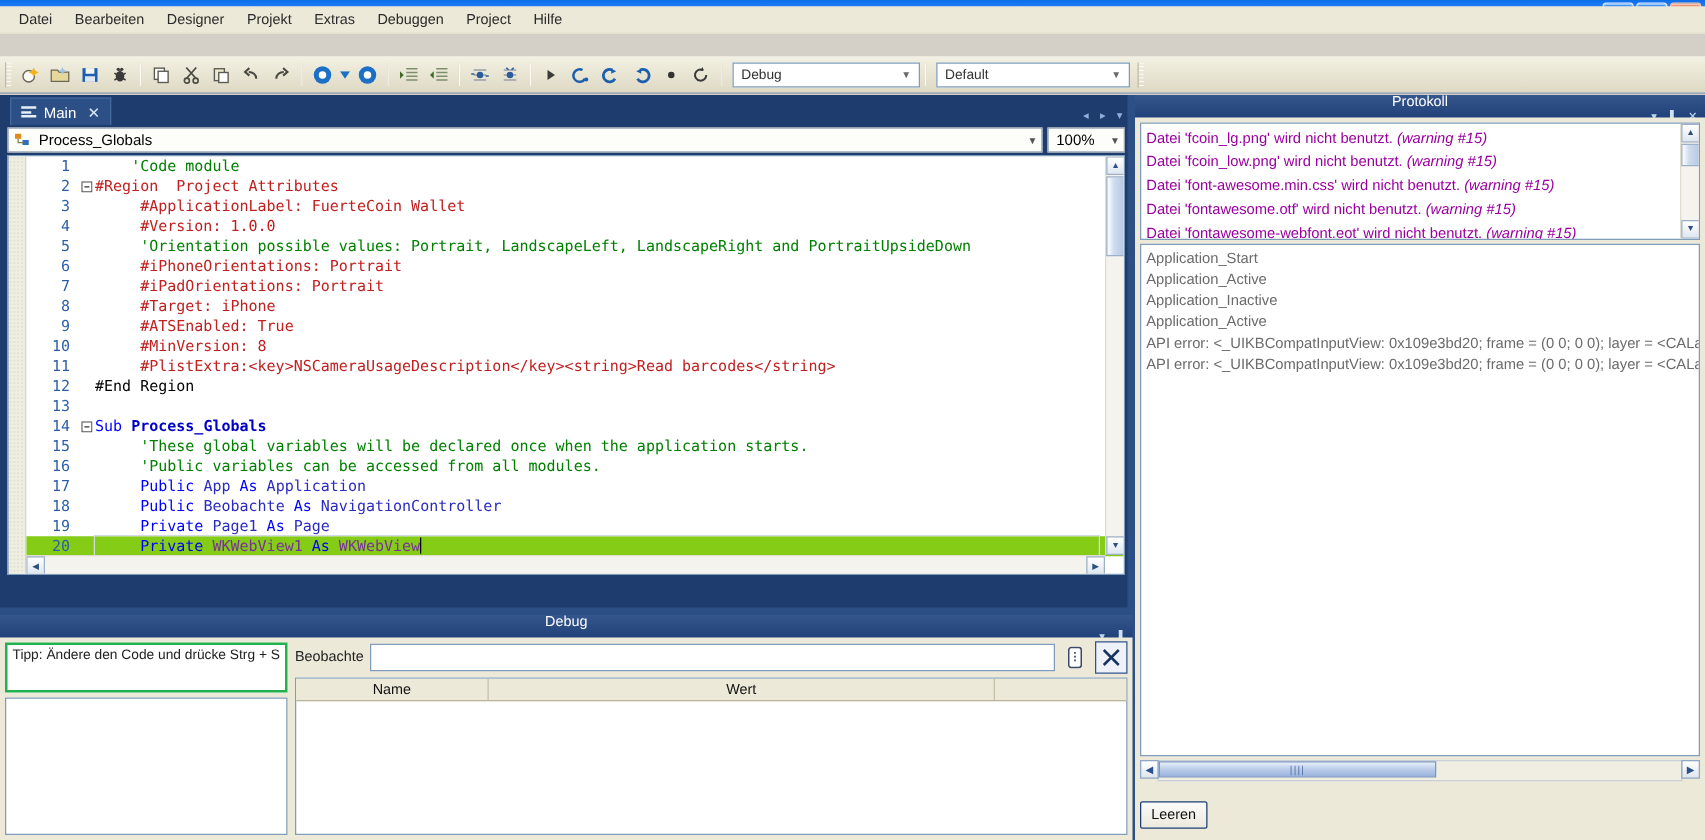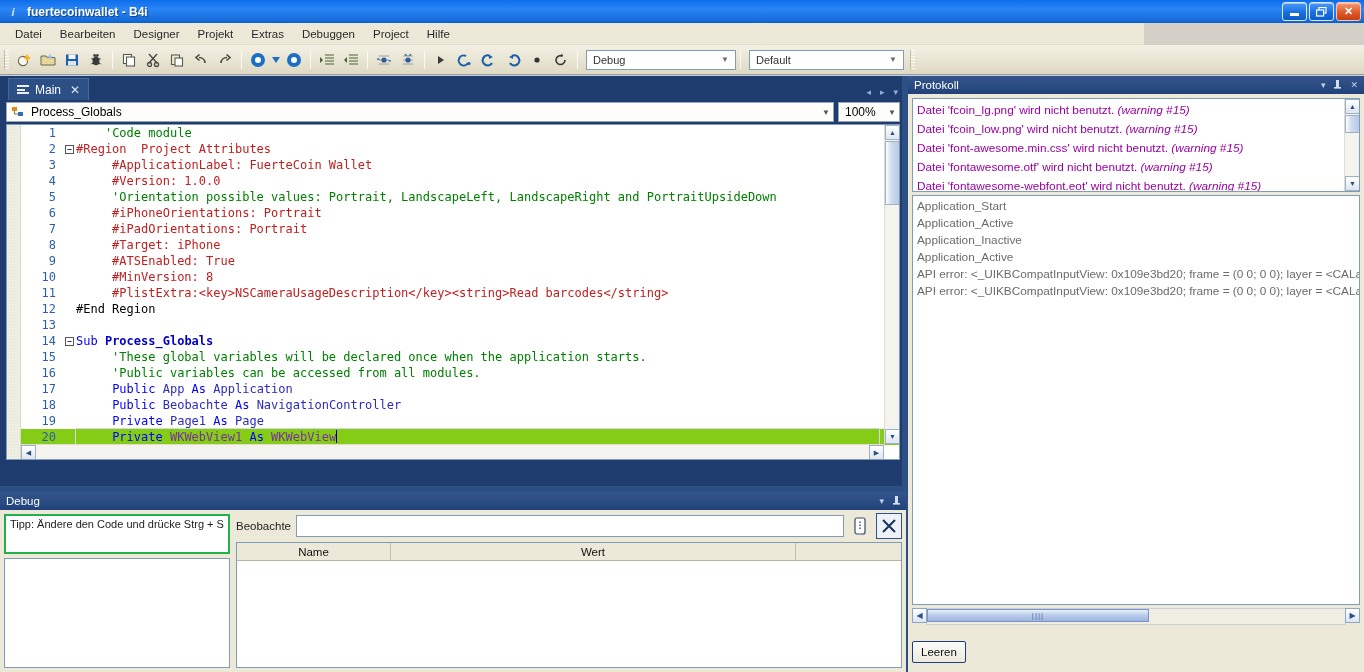--- a/index.html
+++ b/index.html
@@ -37,21 +37,21 @@
     box-shadow: inset 0 1px 0 rgba(255,255,255,.45);
   }
   .win-btn.close {
     background: linear-gradient(to bottom,#f59a77,#e05a28 55%,#c63f12);
     border-color:#f6c6ab;
   }
   .win-btn .min-glyph{ display:block;width:9px;height:3px;background:#fff;margin-top:6px;}
 
   
   .menubar {
-    position:absolute; left:0; top:23px; width:1144px; height:22px;
+    position:absolute; left:0; top:5px; width:1364px; height:22px;
     background:#ece9d8; display:flex; align-items:center; padding-left:6px;
     border-bottom:1px solid #e3dfcd;
   }
   .menu-item { padding:3px 9px; font-size:11.5px; color:#2a2a2a; cursor:default; }
 
   
   .toolbar {
     position:absolute; left:0; top:45px; width:1364px; height:30px;
     background: linear-gradient(to bottom,#f3f1e4,#e8e4d2 55%,#ded9c4);
     display:flex; align-items:center; padding-left:4px;
@@ -152,21 +152,21 @@
         font-size:7px;color:#2b4f80;}
   .hsb .arrow.right{ position:absolute; right:0; top:0;}
 
   
   .debug-panel {
     position:absolute; left:0; top:492px; width:906px; height:180px;
     background:#2c5086;
   }
   .panel-head {
     height:18px; background:linear-gradient(to bottom,#35568c,#21417a);
-    display:flex; align-items:center; padding:0 6px; color:#fff; font-size:11.5px;
+    display:flex; align-items:center; padding:0 6px; color:#fff; font-size:11.5px;flex-direction:column;
   }
   .panel-head .ph-tools { margin-left:auto; display:flex; gap:9px; color:#bdd3ee; font-size:9px;}
   .debug-body { position:absolute; left:0; top:18px; right:0; bottom:0;
       background:#ece9d8; padding:4px; display:flex; gap:6px; }
   .tip-col { width:226px; display:flex; flex-direction:column; gap:4px;}
   .tip-box {
     height:40px; background:#fff; border:2px solid #22b14c; padding:2px 4px;
     font-size:11px; color:#222; line-height:13px;
   }
   .tip-list { flex:1; background:#fff; border:1px solid #7f9db9; }

